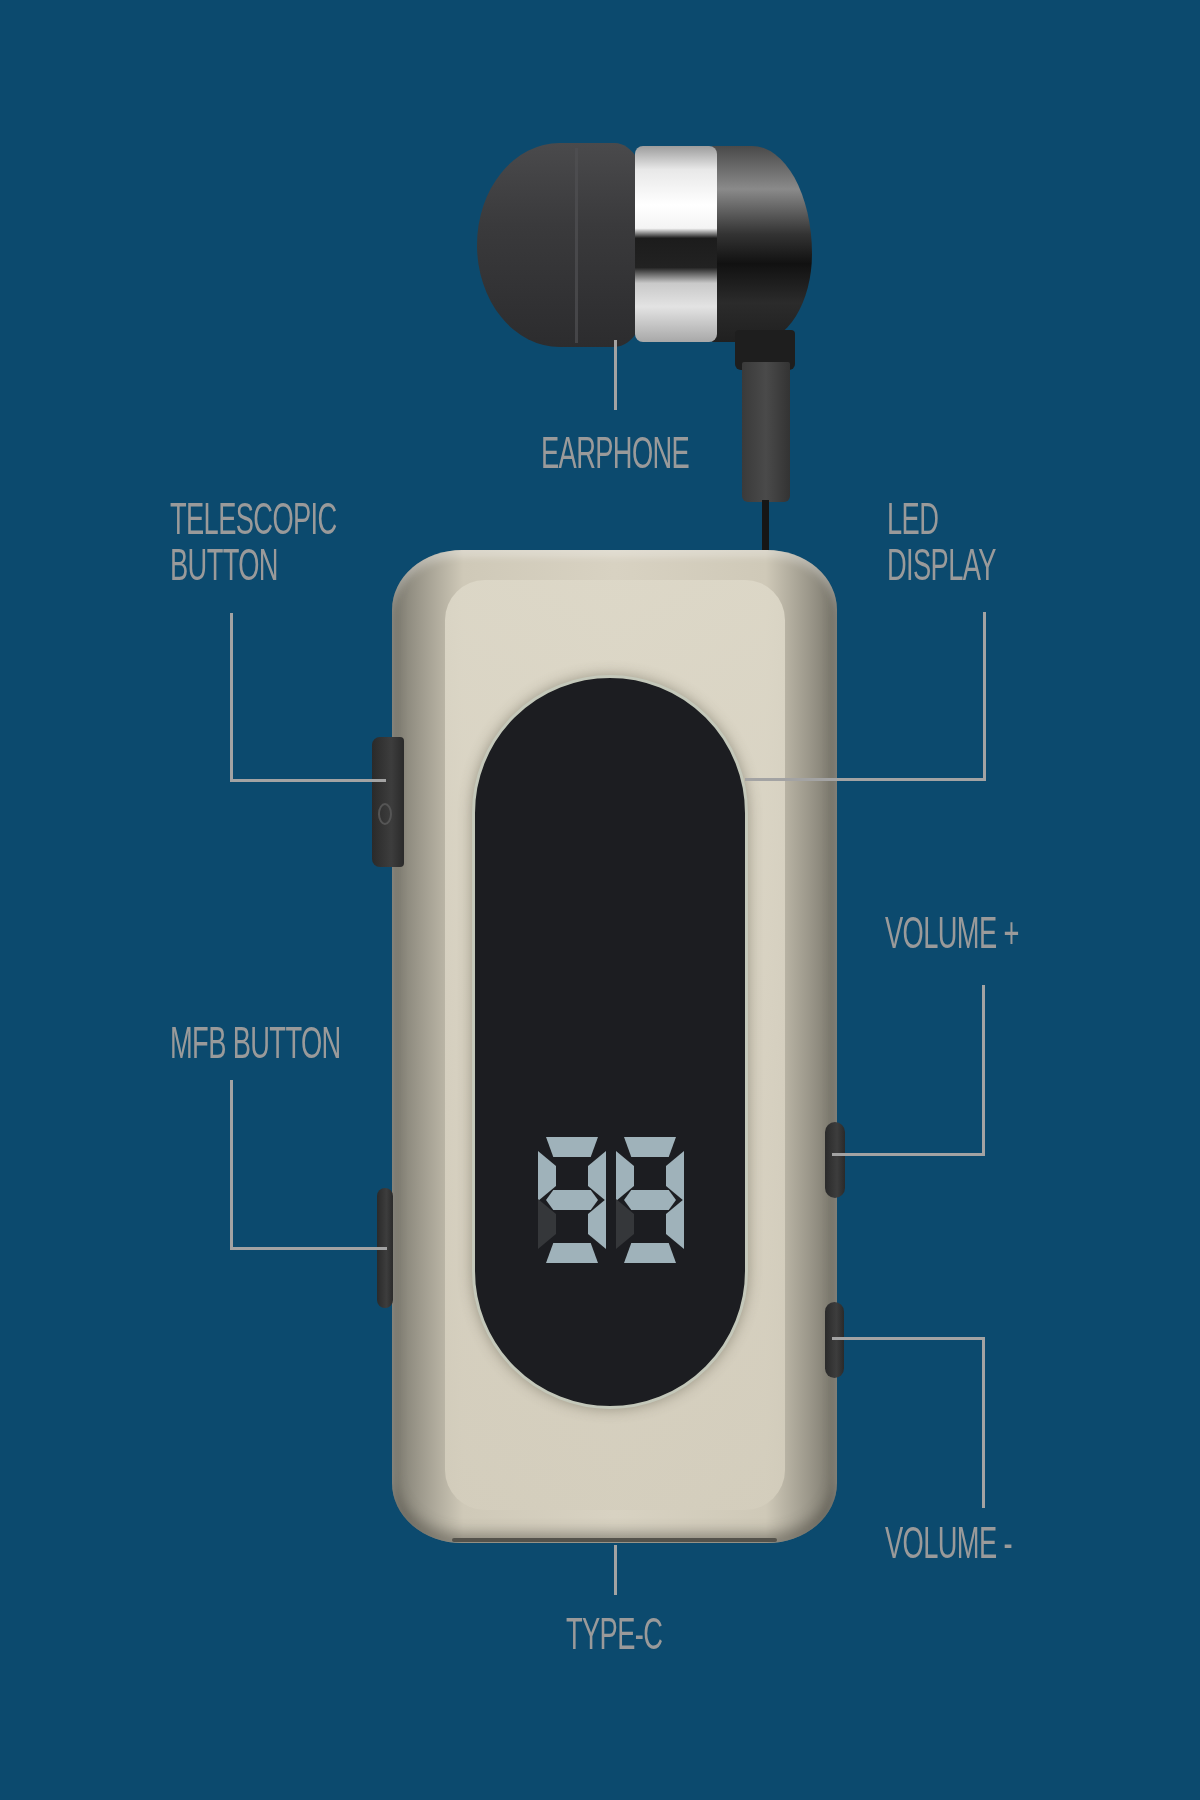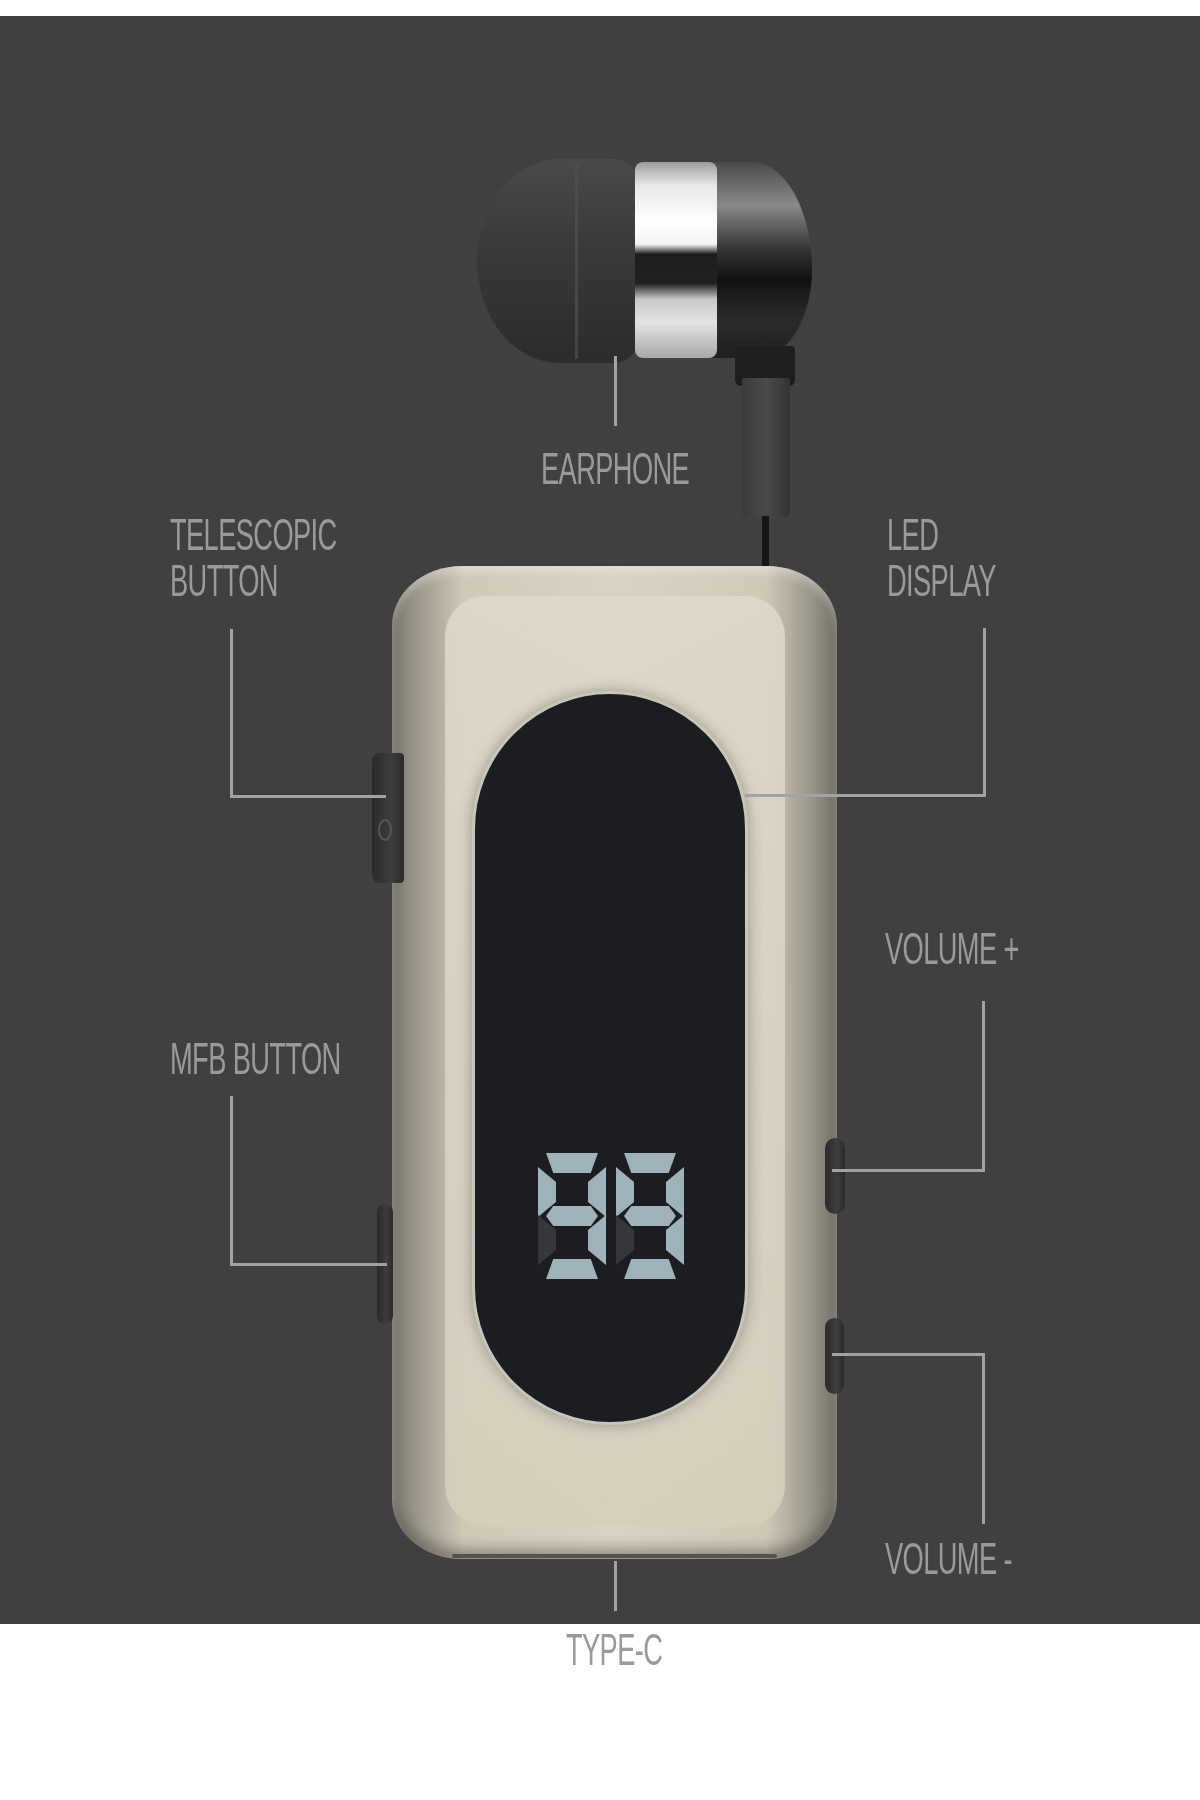--- a/index.html
+++ b/index.html
@@ -1,17 +1,17 @@
 <!DOCTYPE html>
 <html><head>
 <meta charset="utf-8">
 <style>
   html, body { margin: 0; padding: 0; background: #ffffff; }
   body { width: 1200px; height: 1800px; position: relative; overflow: hidden; }
-  .canvas { position: absolute; left: 0; top: 16px; width: 1200px; height: 1608px; background: #404040; }
+  .canvas { position: absolute; left: 0; top: 0; width: 1200px; height: 1800px; background: #0c4a6e; }
 
   .label {
     position: absolute;
     font-family: "Liberation Sans", sans-serif;
     color: #9a9a9a;
     font-size: 44px;
     line-height: 46px;
     letter-spacing: -1px;
     transform: scaleX(0.62);
     transform-origin: left top;

